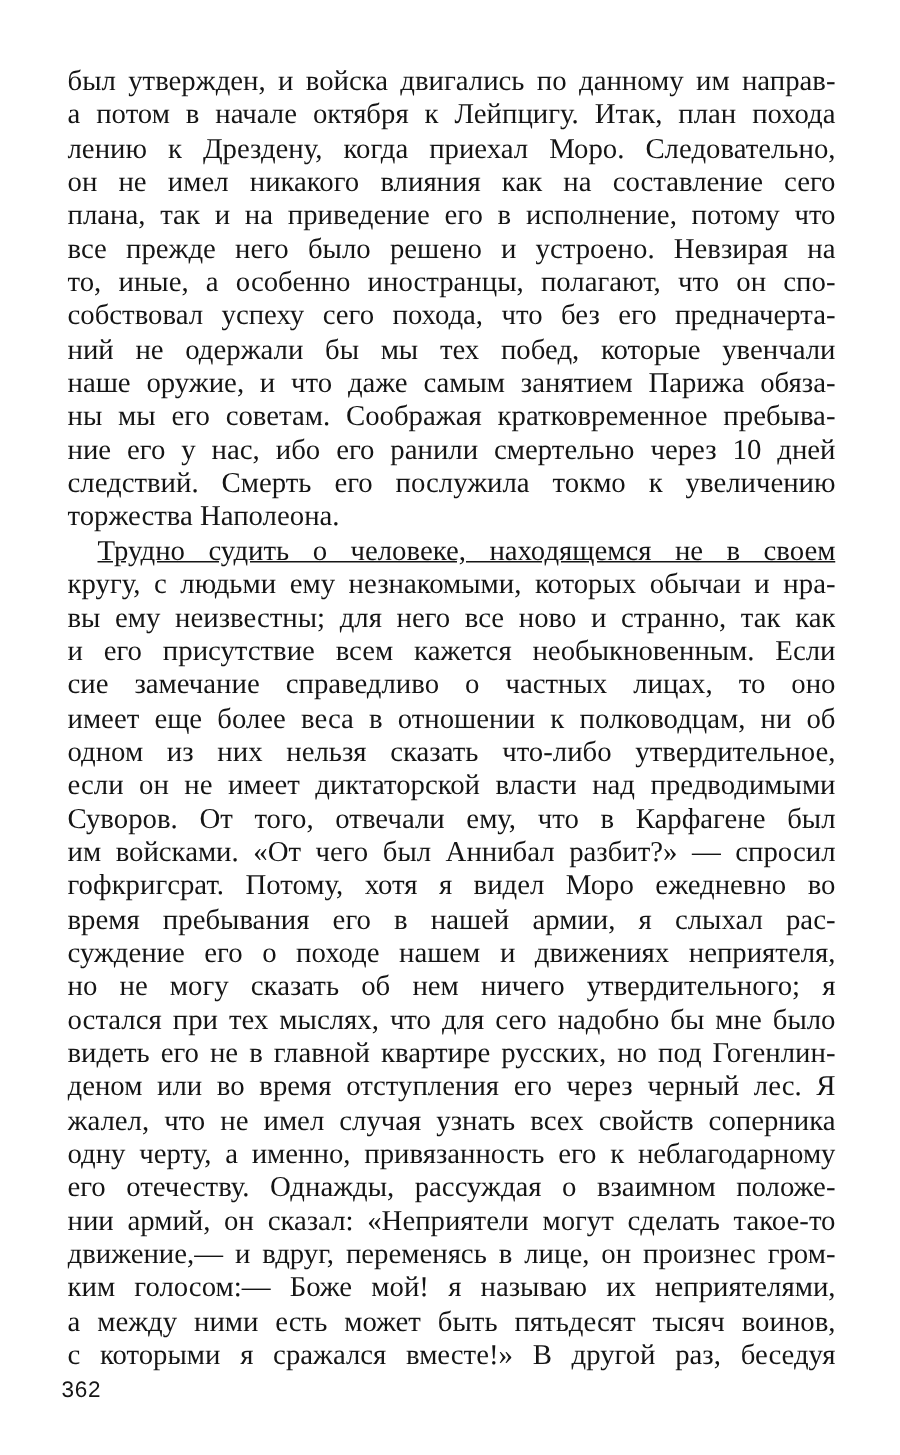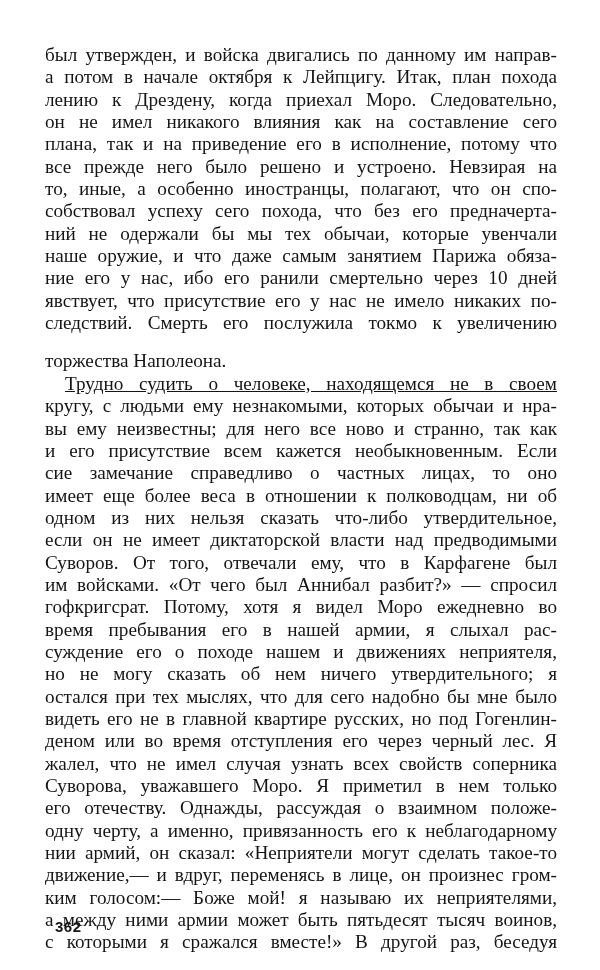--- a/index.html
+++ b/index.html
@@ -26,54 +26,53 @@
       display: block;
       height: 22.35px;
       line-height: 22.35px;
       white-space: nowrap;
       text-align: justify;
       text-align-last: justify;
       overflow: hidden;
     }
     .line.last {
       text-align-last: left;
-      margin-top: 16px;
     }
     .line.indent {
       padding-left: 20px;
       text-decoration: underline;
     }
     .page-number {
       position: absolute;
-      left: 55px;
+      left: 41px;
       top: 918px;
       font-family: "Liberation Sans", "DejaVu Sans", sans-serif;
-      font-weight: bold;
+      font-weight: normal;
       font-size: 15px;
       color: #151515;
       letter-spacing: 0.5px;
     }
   </style>
 </head>
 <body>
 
 <div class="page">
   <div>
     <span class="line">был утвержден, и войска двигались по данному им направ-</span>
     <span class="line">а потом в начале октября к Лейпцигу. Итак, план похода</span>
     <span class="line">лению к Дрездену, когда приехал Моро. Следовательно,</span>
     <span class="line">он не имел никакого влияния как на составление сего</span>
     <span class="line">плана, так и на приведение его в исполнение, потому что</span>
     <span class="line">все прежде него было решено и устроено. Невзирая на</span>
     <span class="line">то, иные, а особенно иностранцы, полагают, что он спо-</span>
     <span class="line">собствовал успеху сего похода, что без его предначерта-</span>
-    <span class="line">ний не одержали бы мы тех обычаи, которые увенчали</span>
+    <span class="line">ний не одержали бы мы тех побед, которые увенчали</span>
     <span class="line">наше оружие, и что даже самым занятием Парижа обяза-</span>
+    <span class="line">ны мы его советам. Соображая кратковременное пребыва-</span>
     <span class="line">ние его у нас, ибо его ранили смертельно через 10 дней</span>
-    <span class="line">явствует, что присутствие его у нас не имело никаких по-</span>
     <span class="line">следствий. Смерть его послужила токмо к увеличению</span>
     <span class="line last">торжества Наполеона.</span>
   </div>
   <div>
     <span class="line indent">Трудно судить о человеке, находящемся не в своем</span>
     <span class="line">кругу, с людьми ему незнакомыми, которых обычаи и нра-</span>
     <span class="line">вы ему неизвестны; для него все ново и странно, так как</span>
     <span class="line">и его присутствие всем кажется необыкновенным. Если</span>
     <span class="line">сие замечание справедливо о частных лицах, то оно</span>
     <span class="line">имеет еще более веса в отношении к полководцам, ни об</span>
@@ -82,25 +81,24 @@
     <span class="line">Суворов. От того, отвечали ему, что в Карфагене был</span>
     <span class="line">им войсками. «От чего был Аннибал разбит?» — спросил</span>
     <span class="line">гофкригсрат. Потому, хотя я видел Моро ежедневно во</span>
     <span class="line">время пребывания его в нашей армии, я слыхал рас-</span>
     <span class="line">суждение его о походе нашем и движениях неприятеля,</span>
     <span class="line">но не могу сказать об нем ничего утвердительного; я</span>
     <span class="line">остался при тех мыслях, что для сего надобно бы мне было</span>
     <span class="line">видеть его не в главной квартире русских, но под Гогенлин-</span>
     <span class="line">деном или во время отступления его через черный лес. Я</span>
     <span class="line">жалел, что не имел случая узнать всех свойств соперника</span>
-    <span class="line">Суворова, уважавшего Моро. Я приметил в нем только</span>
+    <span class="line">одну черту, а именно, привязанность его к неблагодарному</span>
     <span class="line">его отечеству. Однажды, рассуждая о взаимном положе-</span>
-    <span class="line">одну черту, а именно, привязанность его к неблагодарному</span>
     <span class="line">нии армий, он сказал: «Неприятели могут сделать такое-то</span>
     <span class="line">движение,— и вдруг, переменясь в лице, он произнес гром-</span>
     <span class="line">ким голосом:— Боже мой! я называю их неприятелями,</span>
-    <span class="line">а между ними армии может быть пятьдесят тысяч воинов,</span>
+    <span class="line">а между ними есть может быть пятьдесят тысяч воинов,</span>
     <span class="line">с которыми я сражался вместе!» В другой раз, беседуя</span>
 
   </div>
 </div>
 
 <div class="page-number">362</div>
 
 </body></html>

